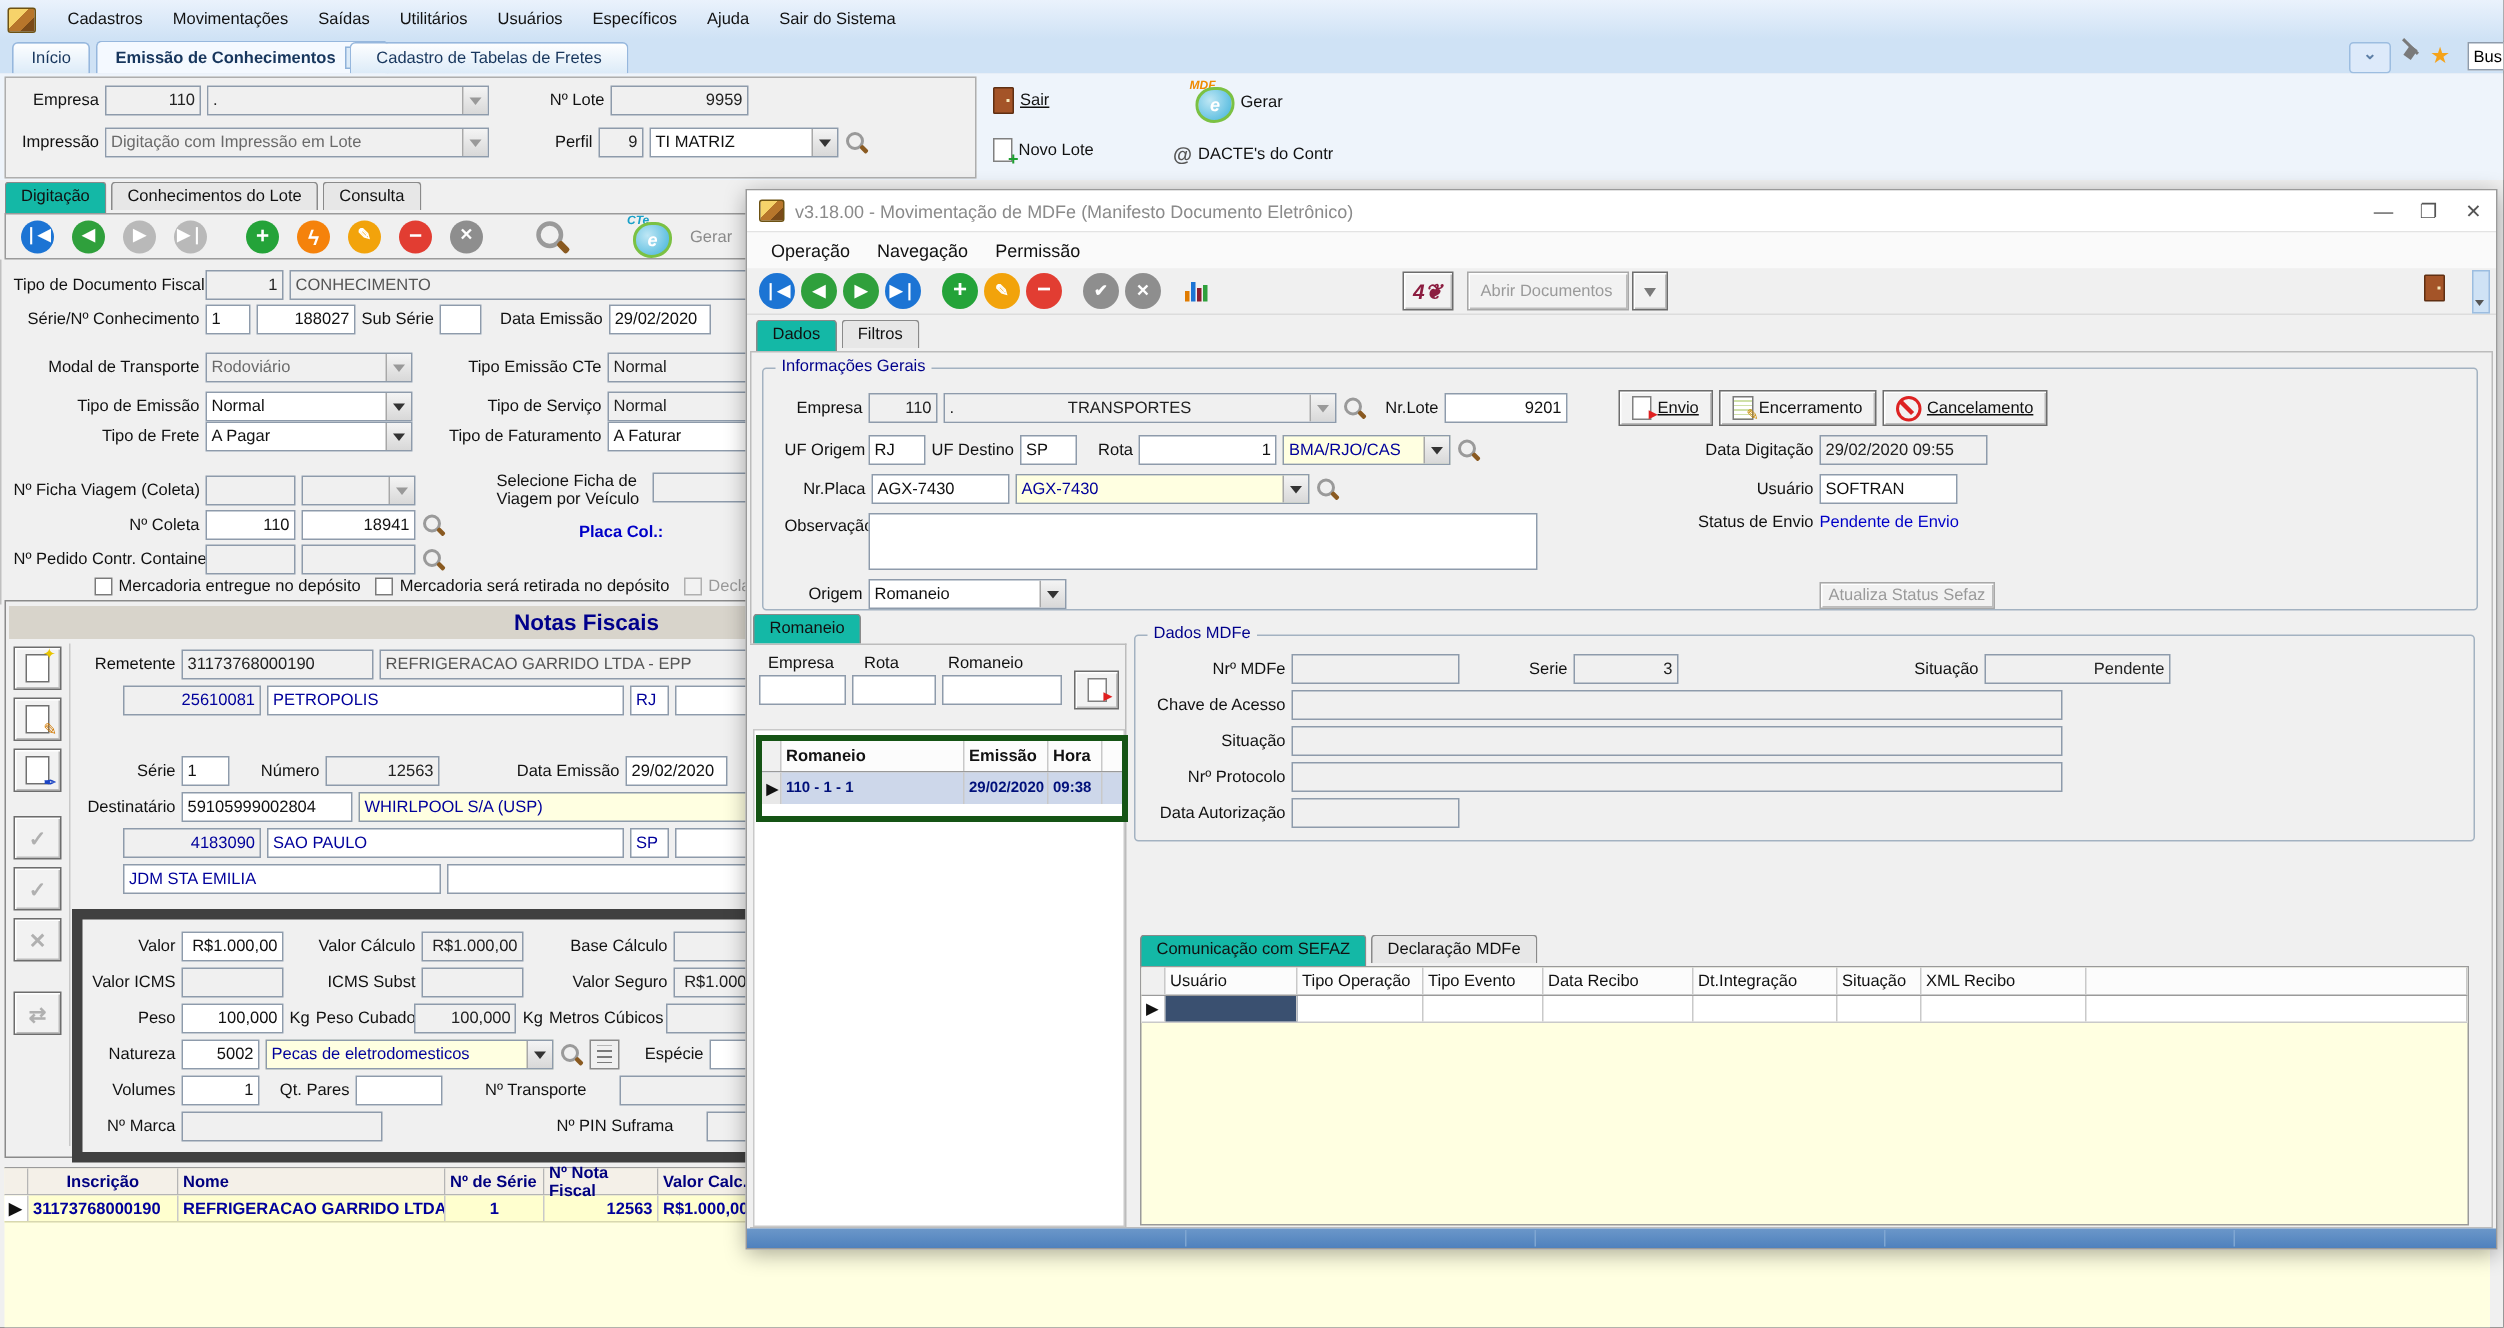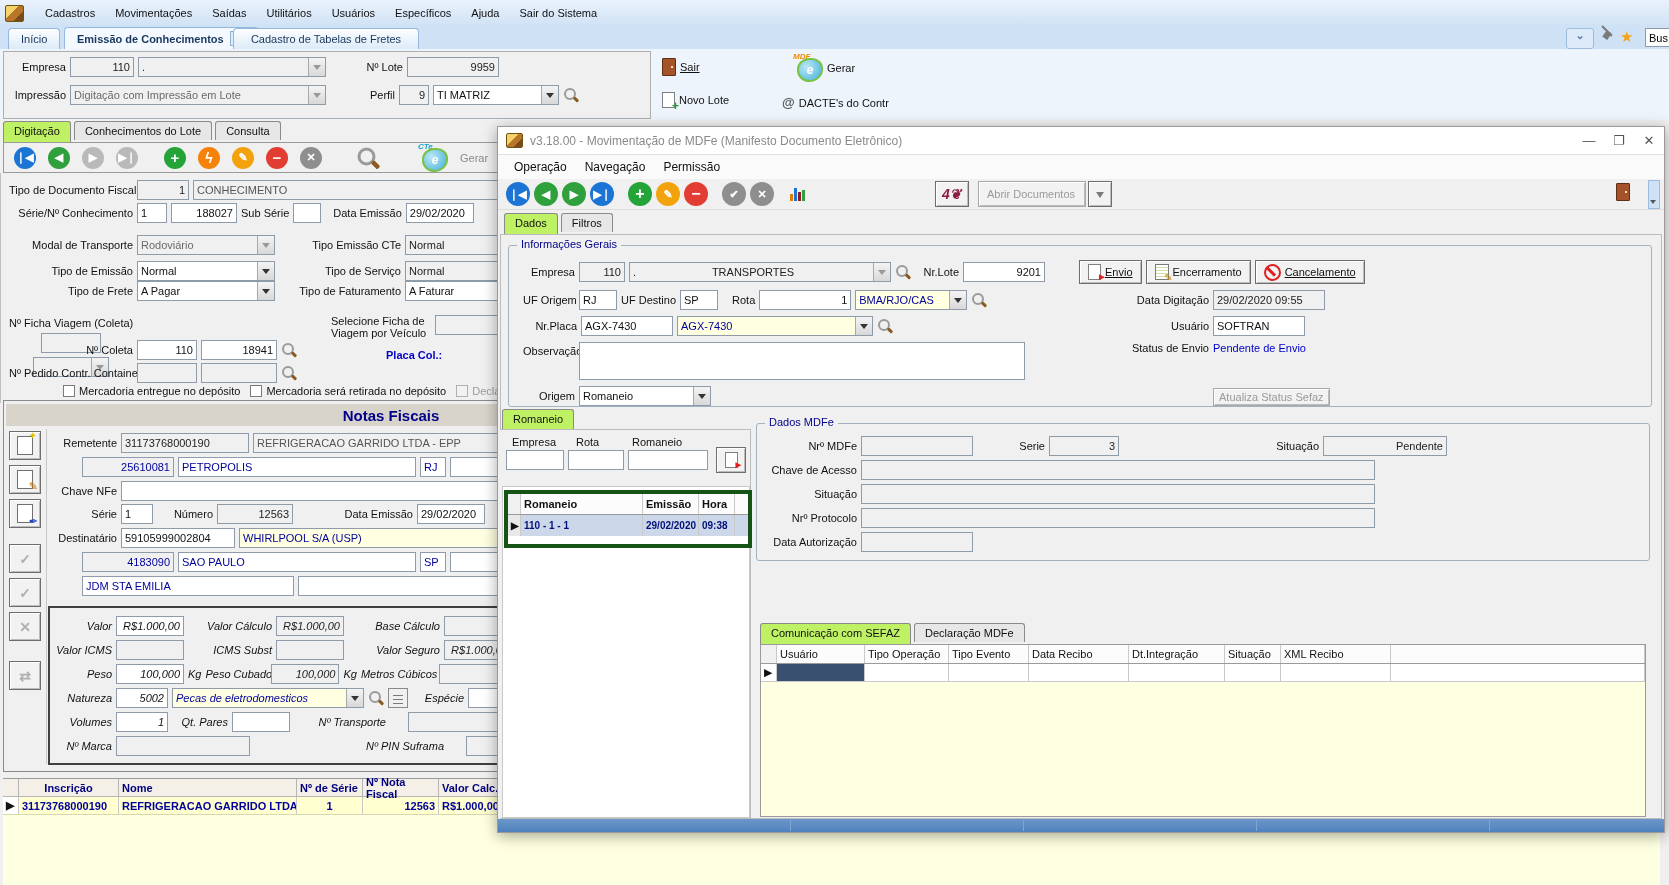--- a/index.html
+++ b/index.html
@@ -42,21 +42,21 @@
   .btn.sm{height:18px;padding:0 5px;margin-top:28px;}
   .btn.dis{color:#9a9a9a;border-color:#a8a8a8;}
   
   .gbox{position:absolute;border:1px solid #a3b2c1;border-radius:3px;}
   .gcap{position:absolute;top:-8px;left:8px;background:#f0f0f0;padding:0 4px;color:#00008b;}
   
   .vtab{display:inline-flex;align-items:center;gap:6px;padding:2px 12px;border:1px solid #96b7dd;border-bottom:none;
         border-radius:4px 4px 0 0;background:linear-gradient(#fdfeff,#dcebf8);color:#17365d;}
   .vtab.on{background:#f4f9ff;font-weight:bold;}
   .ctab{display:inline-block;padding:3px 10px;border:1px solid #8a8a8a;border-bottom:none;border-radius:3px 3px 0 0;background:#e7e7e7;}
-  .ctab.on{background:#bef264;position:relative;top:0px;padding-bottom:5px;font-weight:normal;}
+  .ctab.on{background:#14b8a6;position:relative;top:0px;padding-bottom:5px;font-weight:normal;}
   
   .ghead{background:#f4f0e8;color:#00007f;font-weight:bold;display:flex;align-items:center;box-sizing:border-box;
          border-right:1px solid #b5b5b5;padding:0 3px;height:100%;}
   .gcell{display:flex;align-items:center;box-sizing:border-box;border-right:1px solid #c9c9c9;padding:0 3px;height:100%;overflow:hidden;white-space:nowrap;}
   
   .door{width:12px;height:16px;background:#a45428;border:1px solid #5f2f12;border-radius:1px;position:relative;display:inline-block;}
   .door::after{content:"";position:absolute;right:2px;top:7px;width:2px;height:2px;background:#f7e8ba;}
   .docico{width:11px;height:14px;background:#fff;border:1px solid #808080;position:relative;display:inline-block;}
   .docico.plus::after{content:"+";position:absolute;right:-5px;bottom:-6px;color:#1d9f30;font-weight:bold;font-size:12px;}
   .docico.arrow::after{content:"►";position:absolute;right:-7px;bottom:-3px;color:#e02020;font-size:10px;}
@@ -235,21 +235,21 @@
       <span class="combo" style="width:138px">
         <span class="ctx">A Pagar</span>
           <span class="cbtn"></span>
       </span>
       <span class="rlbl" style="width:106px;margin-left:16px">Tipo de Faturamento</span>
       <span class="combo" style="width:140px">
         <span class="ctx">A Faturar</span>
           <span class="cbtn"></span>
       </span>
     </div>
-    <div class="row" style="left:8px;top:144px;flex-direction:column;">
+    <div class="row" style="left:8px;top:144px;">
       <span class="rlbl" style="width:124px">Nº Ficha Viagem (Coleta)</span>
       <span class="fld dis" style="width:60px"></span>
       <span class="combo dis" style="width:76px">
         <span class="ctx"></span>
           <span class="cbtn"></span>
       </span>
     </div>
     <div class="abs" style="left:330px;top:142px;width:100px;line-height:12px">
       <div>Selecione Ficha de</div>
         <div>Viagem por Veículo</div>
@@ -315,24 +315,20 @@
       <span class="fld dis" style="width:128px">31173768000190</span>
       <span class="fld dis" style="width:380px;color:#555">REFRIGERACAO GARRIDO LTDA - EPP</span>
     </div>
     <div class="row" style="left:47px;top:56px;">
       <span style="width:27px"></span>
       <span class="fld dis rt navy" style="width:92px">25610081</span>
       <span class="fld navy" style="width:238px">PETROPOLIS</span>
       <span class="fld navy" style="width:26px">RJ</span>
       <span class="fld" style="width:60px"></span>
     </div>
-    <div class="row" style="left:47px;top:80px;">
-      <span class="rlbl" style="width:66px">Chave NFe</span>
-      <span class="fld" style="width:560px"></span>
-    </div>
     <div class="row" style="left:47px;top:103px;">
       <span class="rlbl" style="width:66px">Série</span>
       <span class="fld" style="width:32px">1</span>
       <span class="rlbl" style="width:56px">Número</span>
       <span class="fld dis rt" style="width:76px">12563</span>
       <span class="rlbl" style="width:92px;margin-left:24px">Data Emissão</span>
       <span class="fld" style="width:68px">29/02/2020</span>
     </div>
     <div class="row" style="left:47px;top:127px;">
       <span class="rlbl" style="width:66px">Destinatário</span>
@@ -345,21 +341,21 @@
       <span class="fld navy" style="width:238px">SAO PAULO</span>
       <span class="fld navy" style="width:26px">SP</span>
       <span class="fld" style="width:60px"></span>
     </div>
     <div class="row" style="left:47px;top:175px;">
       <span style="width:27px"></span>
       <span class="fld navy" style="width:212px">JDM STA EMILIA</span>
       <span class="fld" style="width:210px"></span>
     </div>
 
-    <div class="abs" style="left:44px;top:205px;width:730px;height:155px;border:2px solid #404040;font-style:italic;">
+    <div class="abs" style="left:44px;top:205px;width:730px;height:155px;border:7px solid #404040;">
       <div class="row" style="left:4px;top:8px;">
         <span class="rlbl" style="width:58px">Valor</span>
         <span class="fld rt" style="width:68px">R$1.000,00</span>
         <span class="rlbl" style="width:84px">Valor Cálculo</span>
         <span class="fld dis rt" style="width:68px">R$1.000,00</span>
         <span class="rlbl" style="width:92px">Base Cálculo</span>
         <span class="fld dis" style="width:68px"></span>
       </div>
       <div class="row" style="left:4px;top:32px;">
         <span class="rlbl" style="width:58px">Valor ICMS</span>

